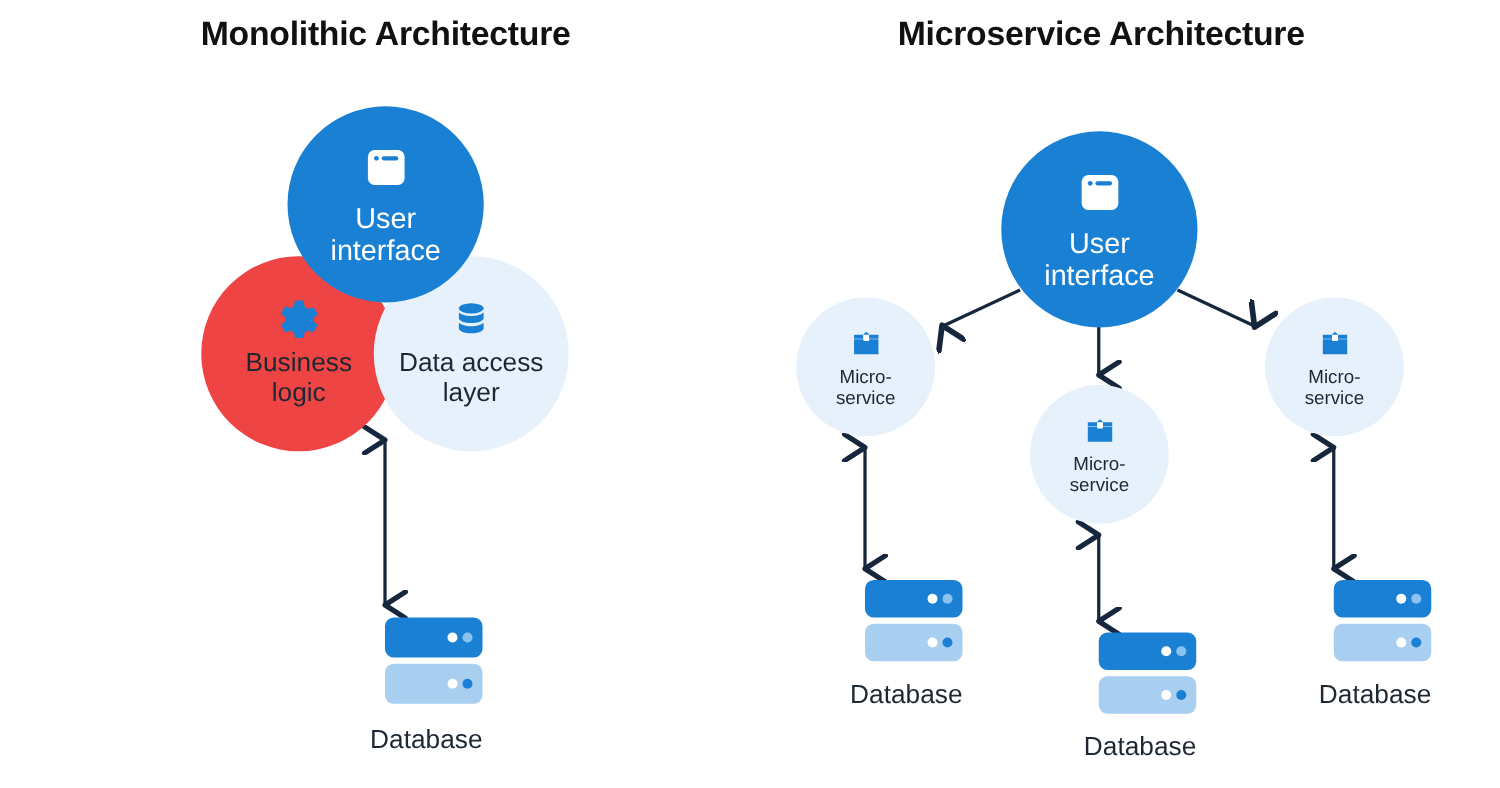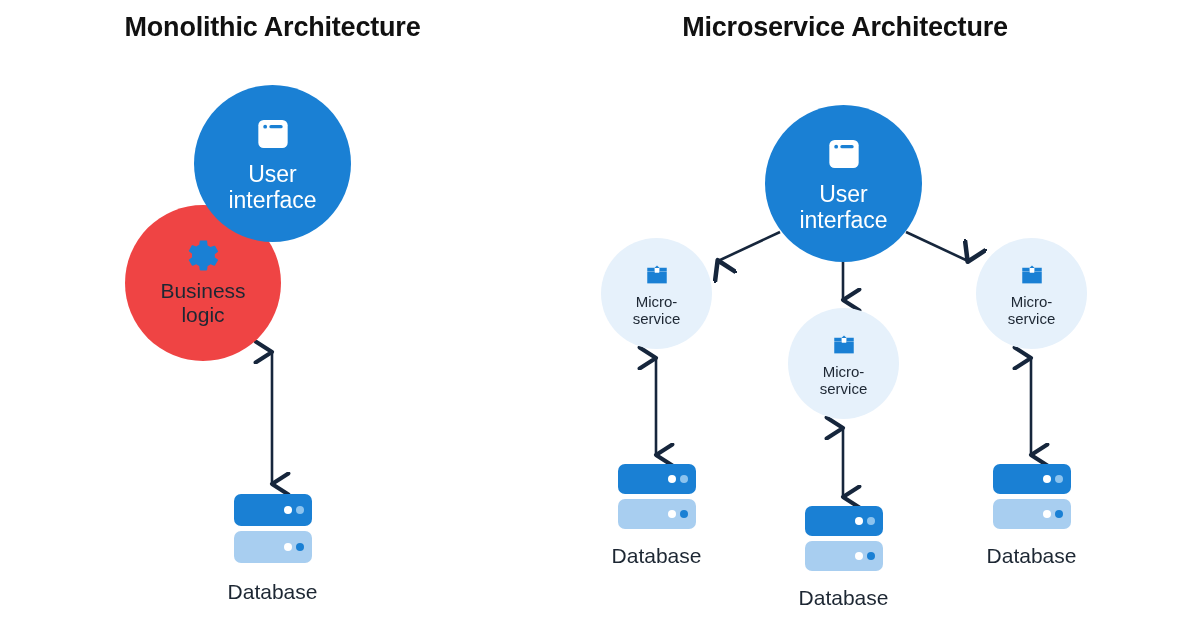--- a/index.html
+++ b/index.html
@@ -11,20 +11,21 @@
     width: 1200px;
     height: 630px;
     overflow: hidden;
     font-family: "Liberation Sans", sans-serif;
   }
   #canvas {
     position: relative;
     width: 1087px;
     height: 630px;
     background: #ffffff;
+    margin-left: 36px;
   }
   .diagram-title {
     position: absolute;
     font-family: "Liberation Sans", sans-serif;
     font-weight: bold;
     font-size: 27px;
     color: #111111;
     text-align: center;
     letter-spacing: -0.2px;
     white-space: nowrap;
@@ -59,21 +60,21 @@
   }
   .icon-slot {
     display: block;
     line-height: 0;
   }
 
   .db-stack {
     position: absolute;
     display: flex;
     flex-direction: column;
-    align-items: center;
+    align-items: flex-end;
   }
   .db-bar {
     border-radius: 7px;
     position: relative;
     box-sizing: border-box;
   }
   .db-bar.top    { background: #1a80d4; }
   .db-bar.bottom { background: #a8cef0; }
   .db-dot {
     position: absolute;
@@ -152,20 +153,31 @@
     <span class="icon-slot" style="margin-bottom:6px;">
       <svg width="34" height="34" viewBox="0 0 24 24" xmlns="http://www.w3.org/2000/svg">
         <path fill="#1a80d4" d="M12 8.2a3.8 3.8 0 1 0 0 7.6 3.8 3.8 0 0 0 0-7.6zm0 5.6a1.8 1.8 0 1 1 0-3.6 1.8 1.8 0 0 1 0 3.6z"></path>
         <path fill="#1a80d4" d="M20.3 13.2c.05-.4.08-.8.08-1.2s-.03-.8-.08-1.2l2.1-1.6a.6.6 0 0 0 .14-.76l-2-3.45a.6.6 0 0 0-.72-.26l-2.47 1a7.4 7.4 0 0 0-2.06-1.2l-.37-2.63A.6.6 0 0 0 14.3 1h-4a.6.6 0 0 0-.6.5l-.37 2.63c-.75.3-1.44.71-2.06 1.2l-2.47-1a.6.6 0 0 0-.72.26l-2 3.45a.6.6 0 0 0 .14.76l2.1 1.6c-.05.4-.08.8-.08 1.2s.03.8.08 1.2l-2.1 1.6a.6.6 0 0 0-.14.76l2 3.45c.15.26.46.36.72.26l2.47-1c.62.49 1.31.9 2.06 1.2l.37 2.63c.05.29.3.5.6.5h4c.3 0 .55-.21.6-.5l.37-2.63a7.4 7.4 0 0 0 2.06-1.2l2.47 1c.26.1.57 0 .72-.26l2-3.45a.6.6 0 0 0-.14-.76l-2.1-1.6z"></path>
       </svg>
     </span>
     <span class="node-label" style="font-size:21px;">Business
 logic</span>
   </div>
 
+  <div class="node pale-node" id="mono-data-access" style="left:263px; top:205px; width:156px; height:156px; background:#e6f1fb; z-index:3;">
+    <span class="icon-slot" style="margin-bottom:6px;">
+      <svg width="34" height="34" viewBox="0 0 24 24" xmlns="http://www.w3.org/2000/svg">
+        <ellipse cx="12" cy="5.4" rx="7" ry="2.9" fill="#1a80d4"></ellipse>
+        <path fill="#1a80d4" d="M5 7.8v3.0c0 1.6 3.13 2.9 7 2.9s7-1.3 7-2.9V7.8c-1.3 1.25-4.02 1.95-7 1.95S6.3 9.05 5 7.8z"></path>
+        <path fill="#1a80d4" d="M5 13.6v3.0c0 1.6 3.13 2.9 7 2.9s7-1.3 7-2.9v-3.0c-1.3 1.25-4.02 1.95-7 1.95s-5.7-.7-7-1.95z"></path>
+      </svg>
+    </span>
+    <span class="node-label" style="font-size:21px;">Data access
+layer</span>
+  </div>
 
   <div class="node ui-node" id="mono-ui" style="left:194px; top:85px; width:157px; height:157px; z-index:4;">
     <span class="icon-slot" style="margin-bottom:8px;">
       <svg width="40" height="40" viewBox="0 0 24 24" xmlns="http://www.w3.org/2000/svg">
         <rect x="3.2" y="3.6" width="17.6" height="16.8" rx="3.2" fill="#ffffff"></rect>
         <circle cx="7.3" cy="7.6" r="1.15" fill="#1a80d4"></circle>
         <rect x="9.8" y="6.6" width="8.0" height="2.0" rx="1.0" fill="#1a80d4"></rect>
       </svg>
     </span>
     <span class="node-label">User

